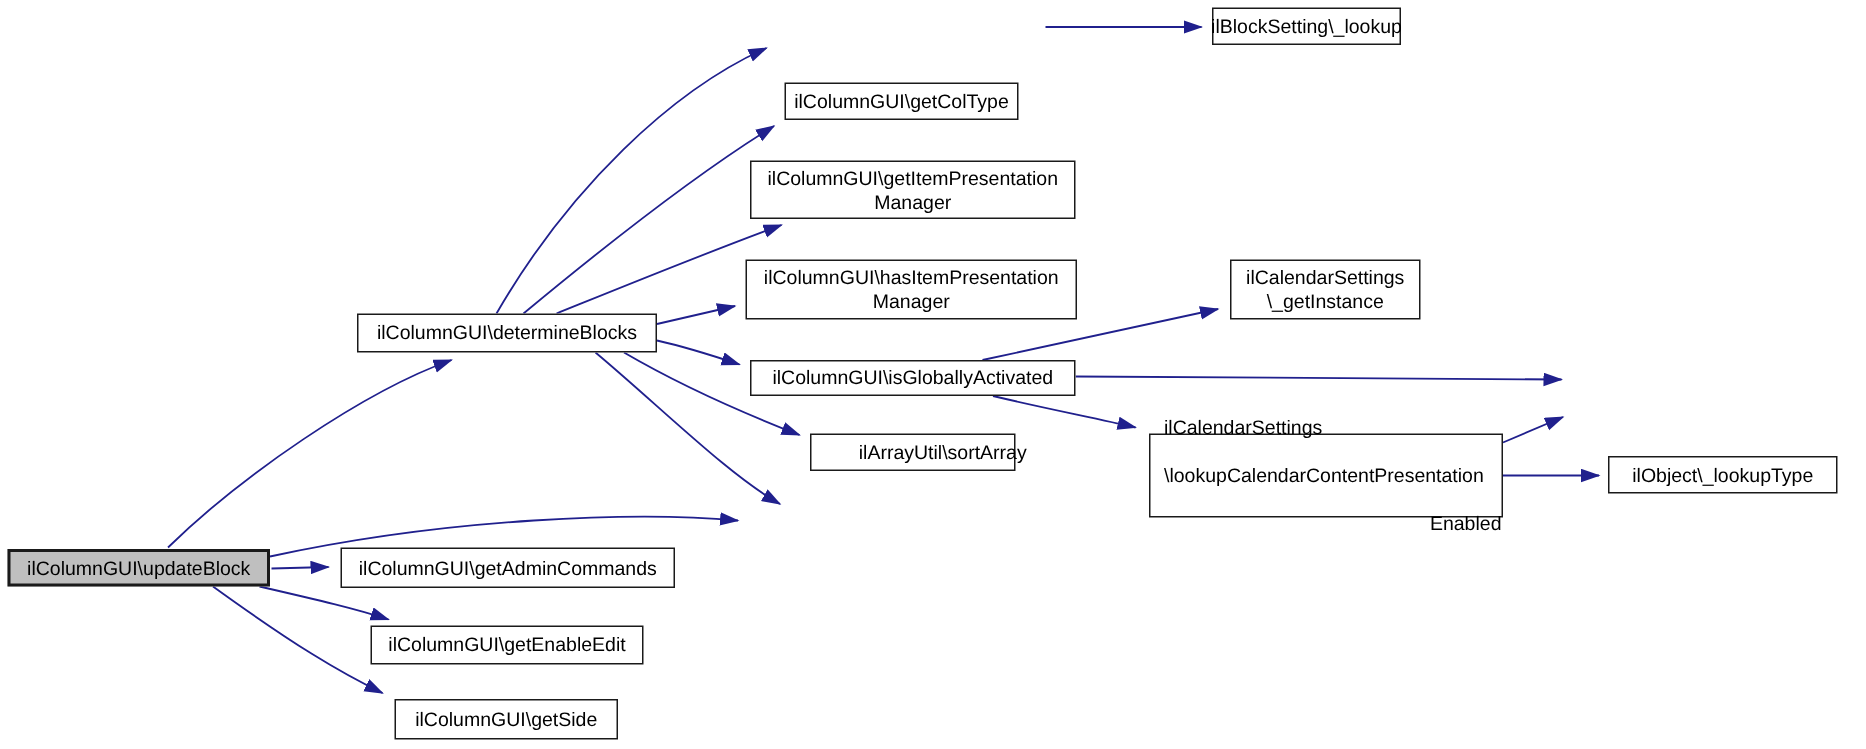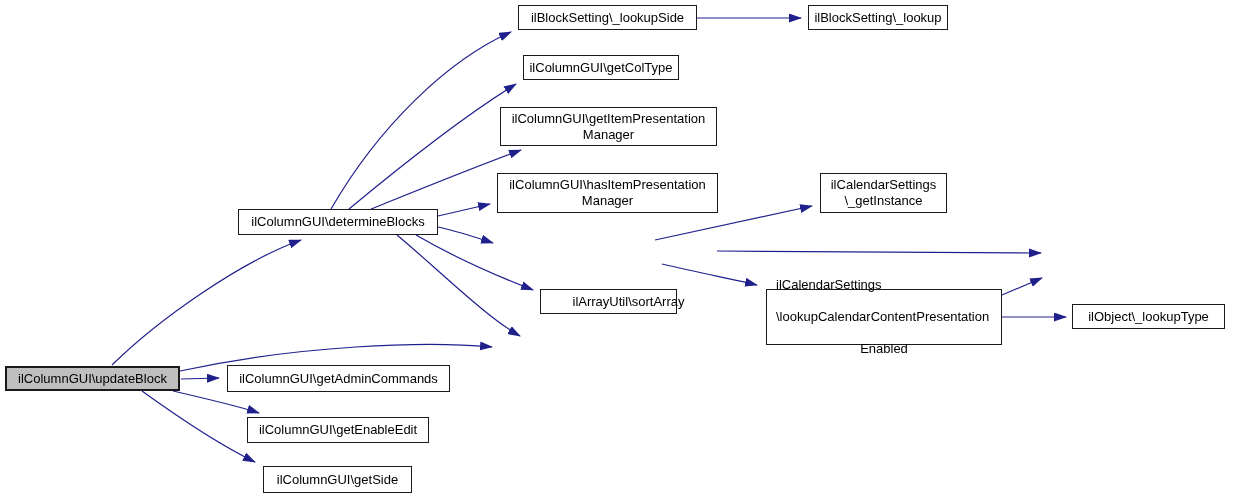--- a/index.html
+++ b/index.html
@@ -36,21 +36,21 @@
     cursor:pointer;
   }
   .node.hl{
     background:var(--hl-fill);
     border-width:2px;
     cursor:default;
   }
   .node .lines{width:100%;}
   .node .l{display:block;}
   .node .l.left{text-align:left;padding-left:9px;}
-  .node .l.center{text-align:center;}
+  .node .l.center{text-align:right;}
 </style>
 </head>
 <body>
 
 <div id="canvas">
 
   <svg id="edge-layer" viewBox="0 0 1244 499" xmlns="http://www.w3.org/2000/svg">
     <defs>
       <marker id="arrow" markerUnits="userSpaceOnUse" markerWidth="14" markerHeight="10" refX="12" refY="4.5" orient="auto">
         <path d="M0,0 L13,4.5 L0,9 z" fill="#20208d"></path>
@@ -73,35 +73,35 @@
     <path class="edge" marker-end="url(#arrow)" d="M 717,251 L 1041,253"></path>
     <path class="edge" marker-end="url(#arrow)" d="M 662,264 C 700,273 732,279 757,285"></path>
     <path class="edge" marker-end="url(#arrow)" d="M 1002,295 L 1042,278"></path>
     <path class="edge" marker-end="url(#arrow)" d="M 1002,317 L 1066,317"></path>
   </svg>
 
   <div class="node hl" style="left:5px;top:366px;width:175px;height:25px;">ilColumnGUI\updateBlock</div>
 
   <div class="node" style="left:238px;top:209px;width:200px;height:26px;">ilColumnGUI\determineBlocks</div>
 
-  <div class="node" style="left:518px;top:5px;width:179px;height:25px;">ilBlockSetting\_lookupSide</div>
 
-  <div class="node" style="left:808px;top:5px;width:140px;height:25px;text-align:center;">ilBlockSetting\_lookup</div>
+  <div class="node" style="left:808px;top:5px;width:126px;height:25px;text-align:center;">ilBlockSetting\_lookup</div>
 
   <div class="node" style="left:523px;top:55px;width:156px;height:25px;">ilColumnGUI\getColType</div>
 
   <div class="node" style="left:500px;top:107px;width:217px;height:39px;">ilColumnGUI\getItemPresentation
 Manager</div>
 
   <div class="node" style="left:497px;top:173px;width:221px;height:40px;">ilColumnGUI\hasItemPresentation
 Manager</div>
 
   <div class="node" style="left:820px;top:173px;width:127px;height:40px;">ilCalendarSettings
 \_getInstance</div>
 
+  <div class="node" style="left:500px;top:240px;width:217px;height:24px;">ilColumnGUI\isGloballyActivated</div>
 
   <div class="node" style="left:540px;top:289px;width:137px;height:25px;padding-left:40px;">ilArrayUtil\sortArray</div>
 
   <div class="node" style="left:766px;top:289px;width:236px;height:56px;">
     <div class="lines">
       <span class="l left">ilCalendarSettings</span>
       <span class="l left">\lookupCalendarContentPresentation</span>
       <span class="l center">Enabled</span>
     </div>
   </div>

